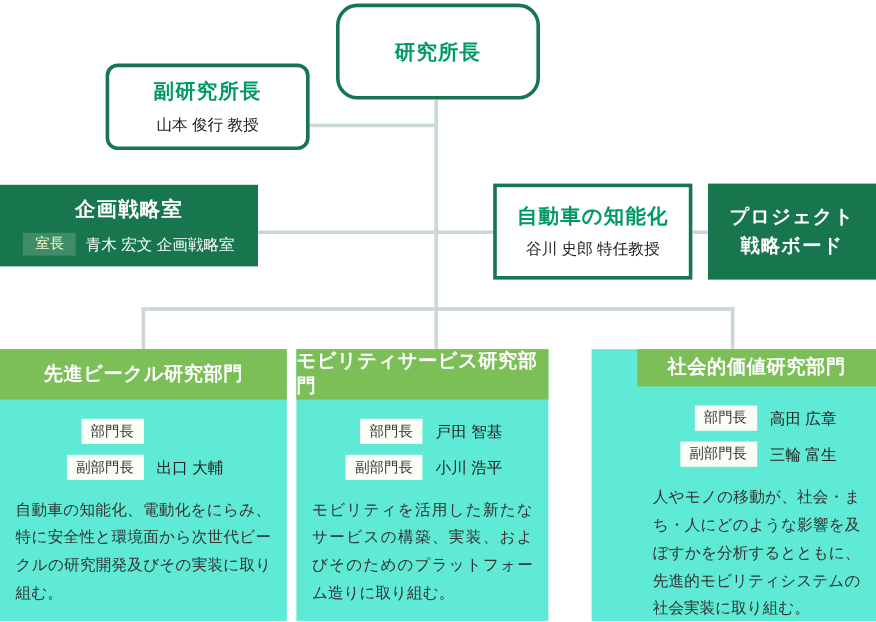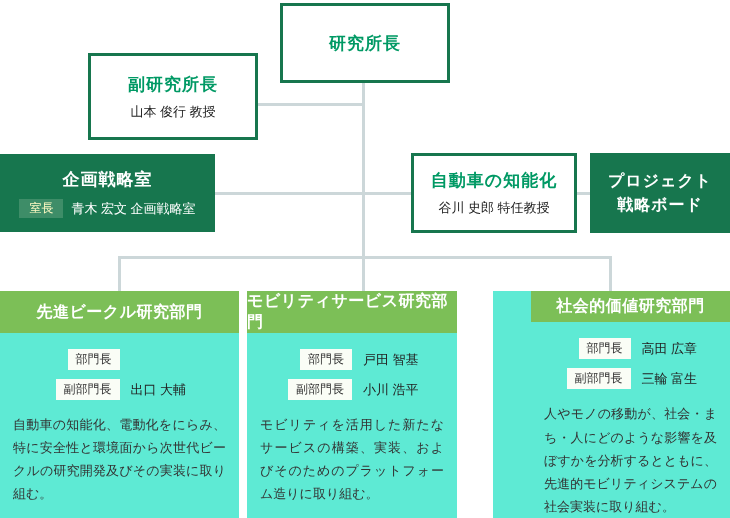--- a/index.html
+++ b/index.html
@@ -31,30 +31,30 @@
     border: 3px solid #17764e;
     display: flex; flex-direction: column;
     align-items: center; justify-content: center;
     gap: 7px;
   }
   .box-outline .title {
     color: #009964; font-weight: bold; font-size: 17px;
     letter-spacing: 1px;
   }
   .box-outline .name { color: #222222; font-size: 13px; }
-  #box-director-general { left: 280px; top: 3px;   width: 170px; height: 80px; }
-  #box-deputy-director  { left: 88px;  top: 53px;  width: 170px; height: 87px; }
+  #box-director-general { left: 280px; top: 3px;   width: 170px; height: 80px; border-radius: 18px; }
+  #box-deputy-director  { left: 88px;  top: 53px;  width: 170px; height: 72px; border-radius: 10px; }
   #box-director         { left: 411px; top: 153px; width: 166px; height: 80px; }
   
   .box-solid {
     background: #17764e; color: #ffffff;
     display: flex; flex-direction: column;
     align-items: center; justify-content: center;
   }
-  #box-planning { left: 0; top: 154px; width: 215px; height: 78px; gap: 8px; }
+  #box-planning { left: 0; top: 154px; width: 215px; height: 68px; gap: 8px; }
   #box-planning .title { font-weight: bold; font-size: 17px; letter-spacing: 1px; }
   .planning-row { display: flex; align-items: center; gap: 8px; font-size: 13px; }
   .role-badge {
     background: #3e8d68; color: #fef9c3; font-size: 12px;
     padding: 2px 10px; line-height: 1.3;
   }
   #box-project-board { left: 590px; top: 153px; width: 140px; height: 80px; gap: 3px; }
   #box-project-board .title-line { font-weight: bold; font-size: 16px; letter-spacing: 1px; }
   
   .dept {

